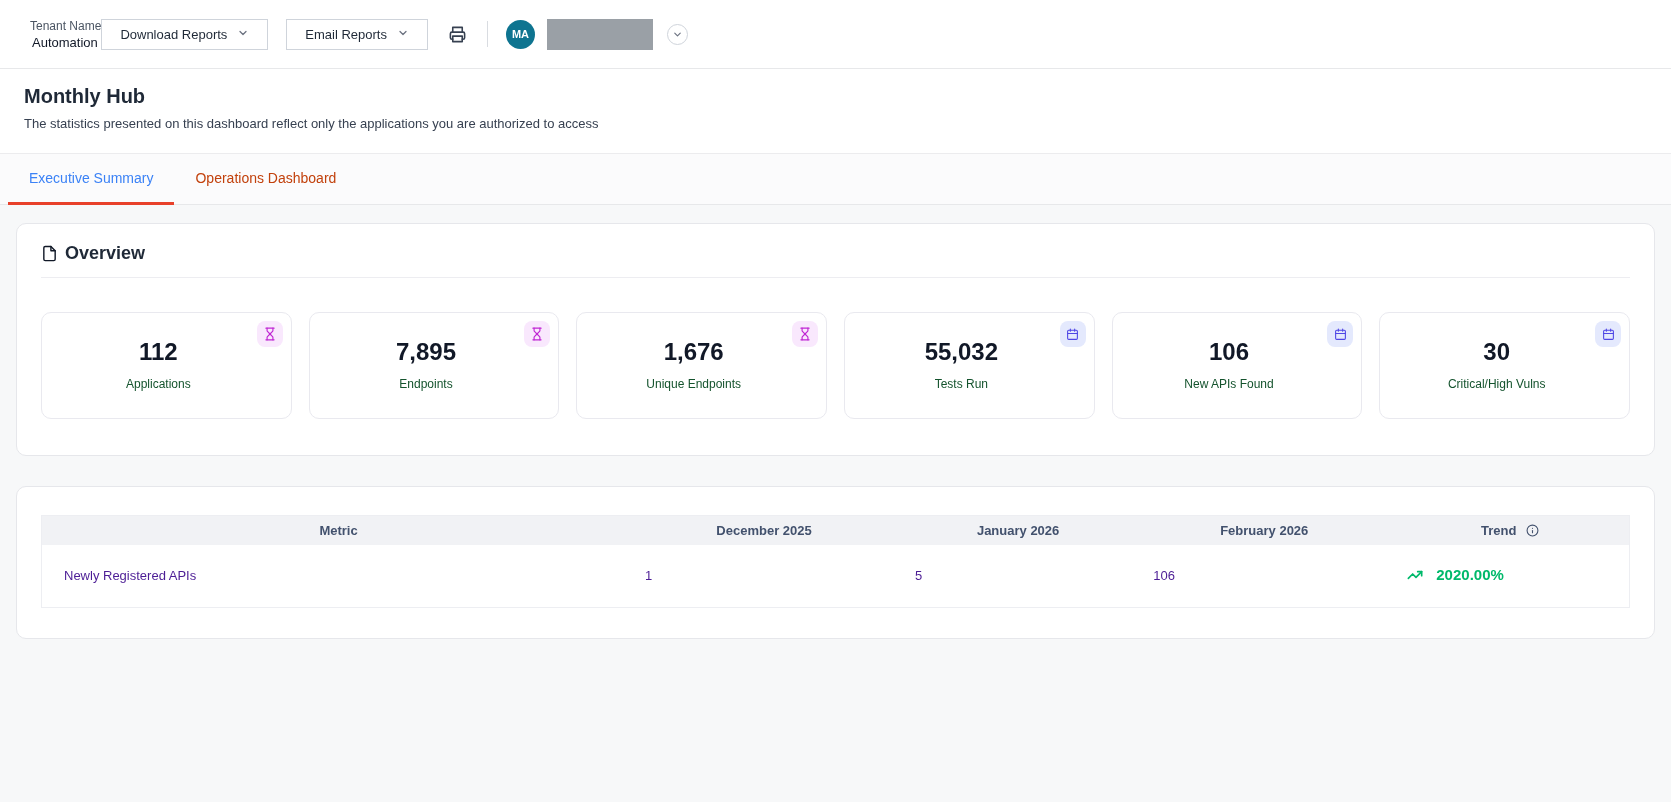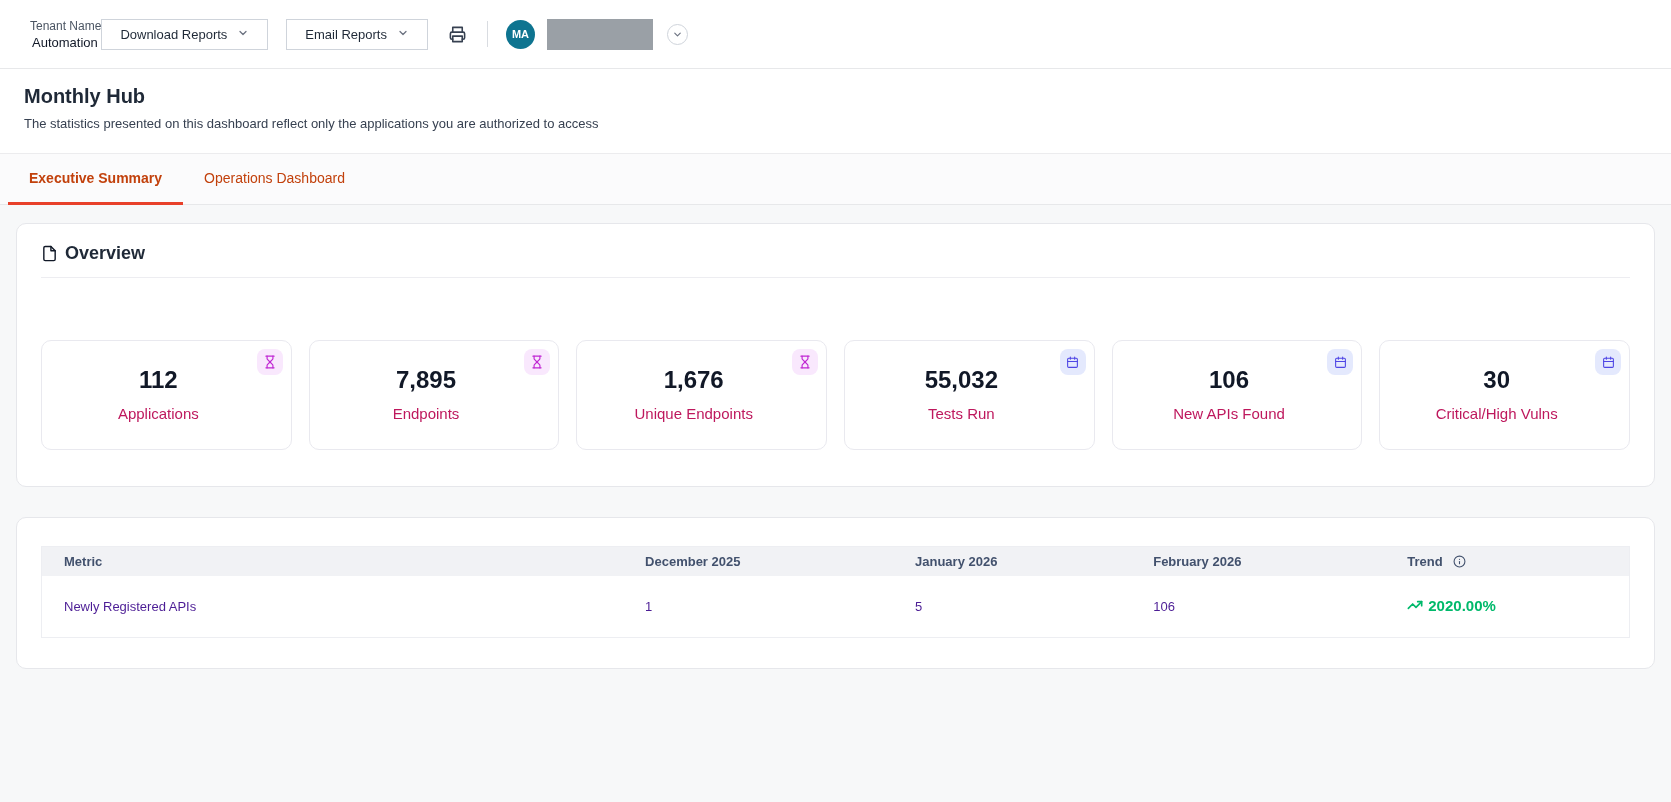--- a/index.html
+++ b/index.html
@@ -72,21 +72,21 @@
   }
   .tab {
     display: flex; align-items: center;
     padding: 0 21px;
     font-size: 14px;
     color: #c2410c;
     cursor: pointer;
     border-bottom: 3px solid transparent;
     margin-bottom: -1px;
   }
-  .tab.active { color: #c2410c; font-weight: 700; border-bottom-color: #e8402a; }
+  .tab.active { color: #3b82f6; font-weight: 400; border-bottom-color: #e8402a; }
 
   
   .content { padding: 18px 16px 0 16px; }
   .card {
     background: #ffffff;
     border: 1px solid #e6e7eb;
     border-radius: 10px;
     margin-bottom: 30px;
   }
   .card-head {
@@ -100,56 +100,55 @@
   
   .stats-row { display: flex; gap: 17px; padding: 34px 24px 36px 24px; }
   .stat-card {
     position: relative;
     flex: 1;
     border: 1px solid #e9e9ef;
     border-radius: 10px;
     background: #ffffff;
     text-align: center;
     padding: 25px 26px 27px 10px;
-    margin-top: 28px;
   }
   .stat-value { font-size: 24px; font-weight: 700; color: #111827; }
-  .stat-label { font-size: 15px; color: #be185d; margin-top: 11px; }
+  .stat-label { font-size: 12px; color: #14532d; margin-top: 11px; }
   .stat-badge {
     position: absolute; top: 8px; right: 8px;
     width: 26px; height: 26px; border-radius: 8px;
     display: flex; align-items: center; justify-content: center;
   }
   .stat-badge.purple { background: #f9e8fd; }
   .stat-badge.blue { background: #e4e9fd; }
 
   
   .table-wrap { padding: 28px 24px 30px 24px; }
   table { width: 100%; border-collapse: collapse; border: 1px solid #edeef2; }
   thead tr { background: #f1f2f5; }
   th {
-    text-align: left;
+    text-align: center;
     font-size: 13px;
     font-weight: 700;
     color: #42516d;
     padding: 7px 16px;
     white-space: nowrap;
   }
   th .th-inner { display: inline-flex; align-items: center; gap: 10px; }
   td {
     font-size: 13px;
     color: #4c1d95;
     padding: 21px 16px;
     border-bottom: 1px solid #e9eaee;
     background: #ffffff;
   }
   tbody tr:last-child td { border-bottom: none; }
   th:first-child, td:first-child { padding-left: 22px; }
   .trend-cell { font-size: 15px; font-weight: 700; }
-  .trend-inner { display: inline-flex; align-items: flex-start; gap: 5px; }
+  .trend-inner { display: inline-flex; align-items: center; gap: 13px; }
   .trend-green { color: #00b96b; }
   .trend-red { color: #e8402a; }
 </style>
 </head>
 <body>
 
 <div class="app">
 
   <header class="topbar">
     <div class="tenant">

